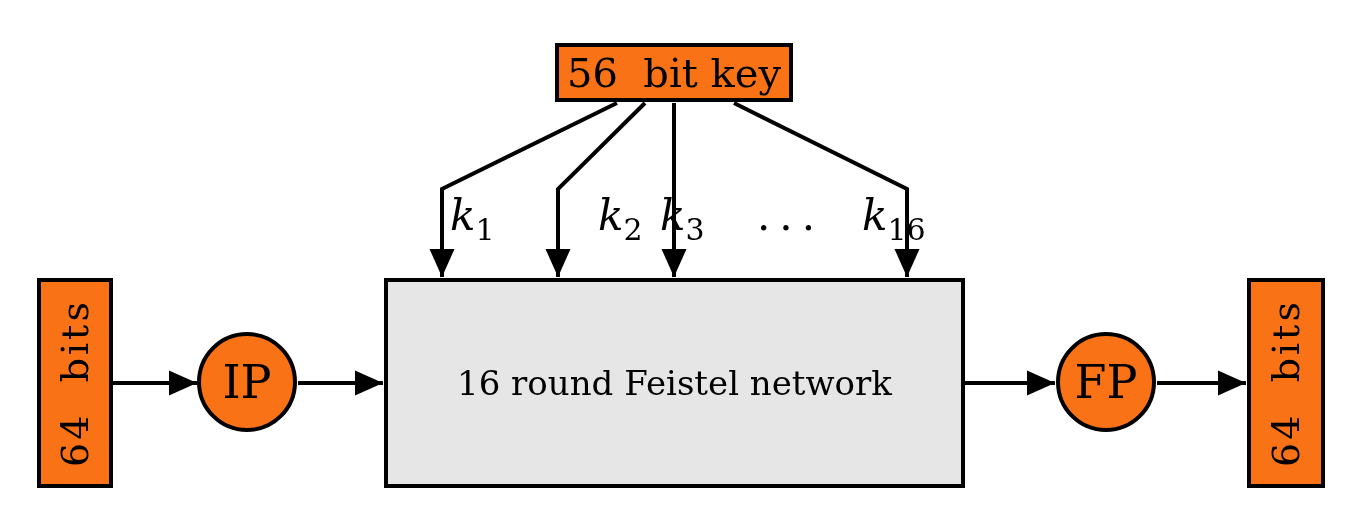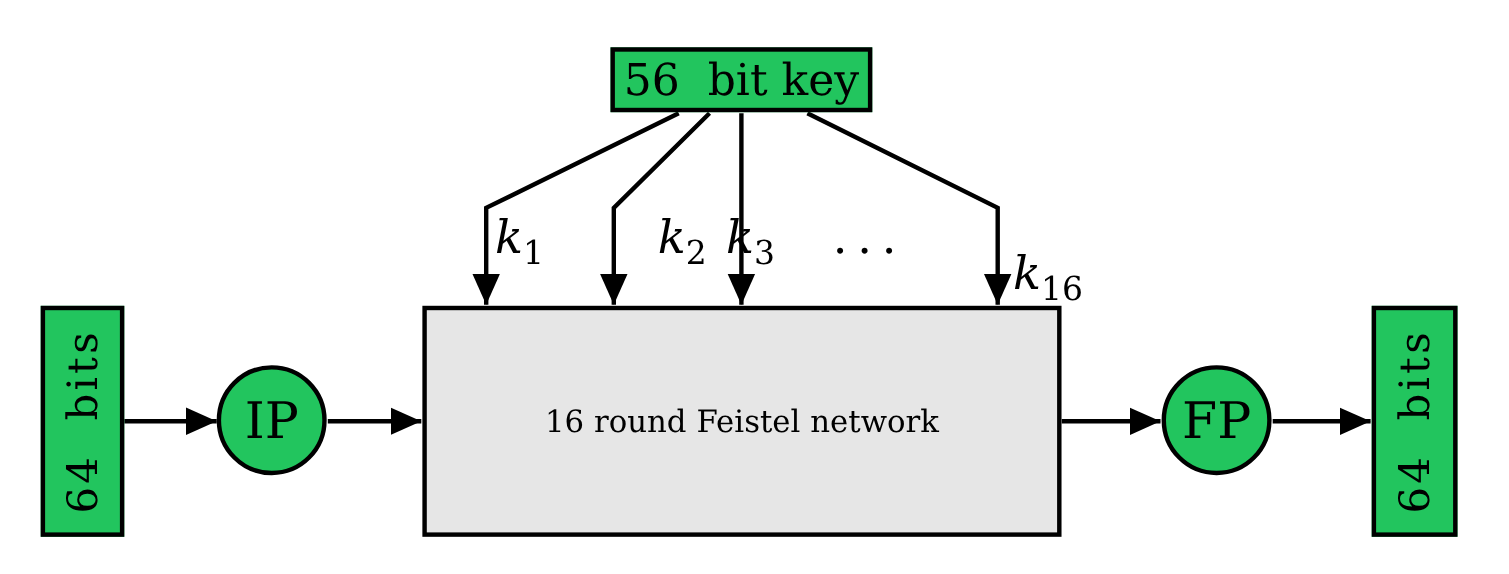--- a/index.html
+++ b/index.html
@@ -16,27 +16,27 @@
   .wires line, .wires polyline {
     stroke: #000000;
     stroke-width: 4;
     fill: none;
     stroke-linejoin: miter;
   }
   .node {
     position: absolute;
     box-sizing: border-box;
     border: 4px solid #000000;
-    background: #22c55e;
+    background: #f97316;
     display: flex;
     align-items: center;
     justify-content: center;
   }
   .key-box   { left: 555px; top: 43px;  width: 238px; height: 59px;  font-size: 40px; }
-  .feistel   { left: 384px; top: 278px; width: 581px; height: 210px; font-size: 28px; background: #e6e6e6; }
+  .feistel   { left: 384px; top: 278px; width: 581px; height: 210px; font-size: 34px; background: #e6e6e6; }
   .vbox      { width: 76px; height: 210px; top: 278px; }
   .vbox-in   { left: 37px; }
   .vbox-out  { left: 1247px; width: 78px; }
   .vbox .vtext {
     transform: rotate(-90deg);
     white-space: pre;
     font-size: 38px;
     letter-spacing: 3px;
   }
   .circle {
@@ -56,21 +56,21 @@
   }
   .klabel .ksub {
     font-style: normal;
     font-size: 30px;
     vertical-align: -10px;
     letter-spacing: 0;
   }
   .k1  { left: 450px; text-align: right; }
   .k2  { left: 566px; margin-left: 32px; }
   .k3  { left: 660px; }
-  .k16 { left: 921px; margin-top: 33px; }
+  .k16 { left: 862px; }
   .dots {
     position: absolute;
     left: 757px;
     top: 195px;
     font-size: 42px;
     line-height: 42px;
     letter-spacing: 9px;
     font-style: normal;
   }
 </style>

